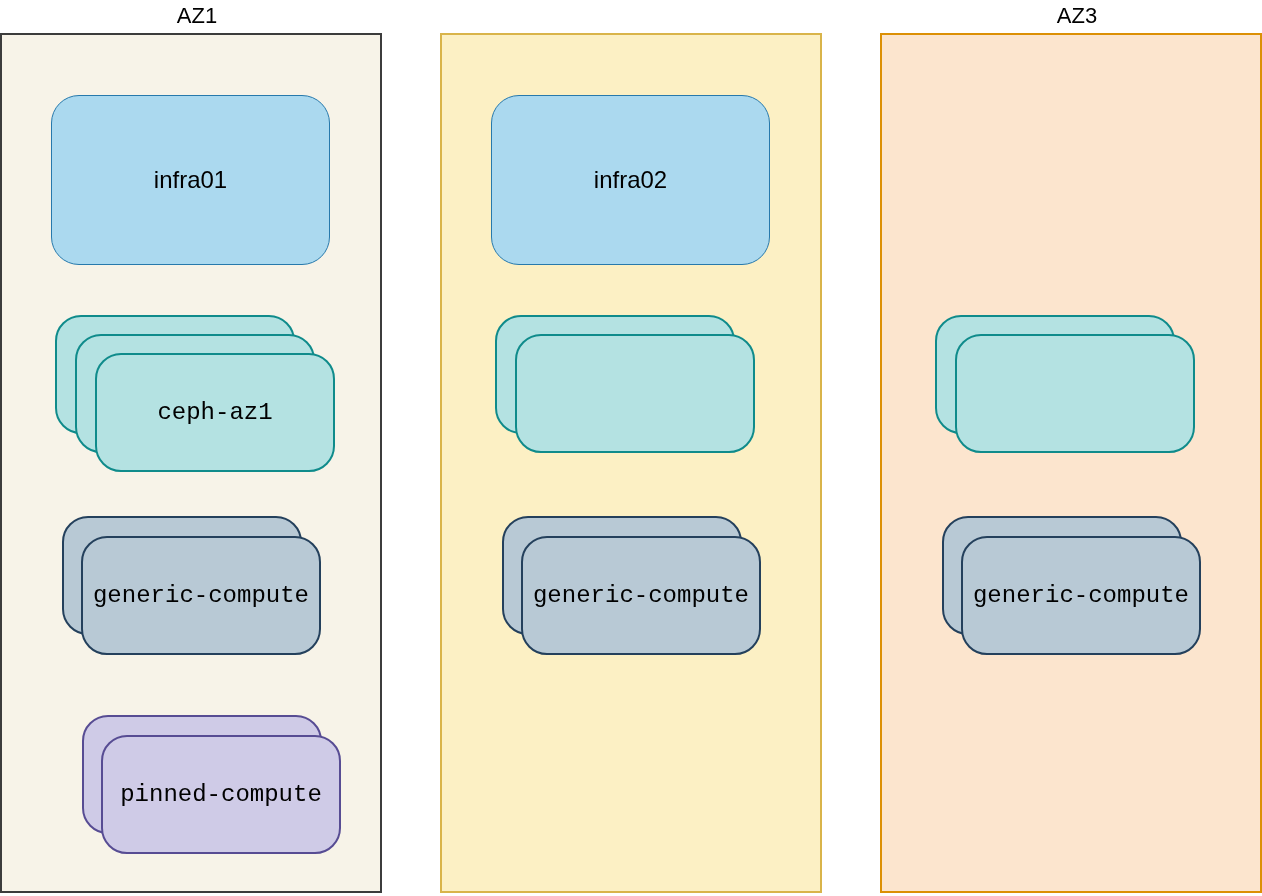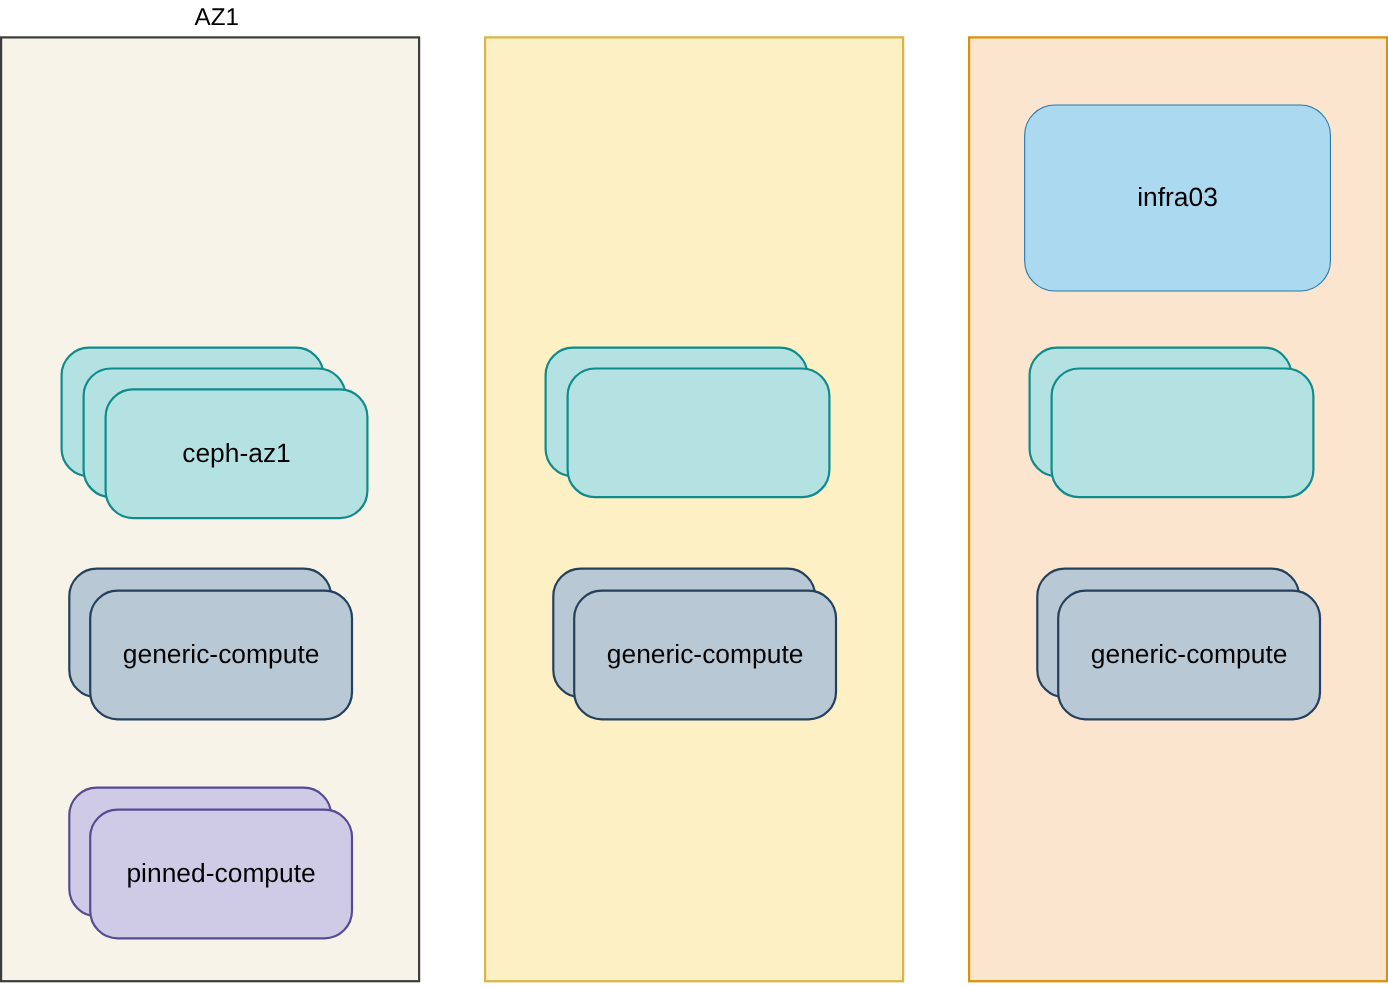--- a/index.html
+++ b/index.html
@@ -62,21 +62,21 @@
     align-items: center;
     justify-content: center;
   }
   .node-label {
     font-size: 24px;
     color: #000000;
     white-space: nowrap;
   }
 
   
-  .stack { position: absolute; }
+  .stack { position: absolute; font-family: Liberation Mono, monospace; }
   .stack .card {
     position: absolute;
     width: 240px;
     height: 119px;
     box-sizing: border-box;
     border-radius: 26px;
   }
   .stack .front {
     display: flex;
     align-items: center;
@@ -98,30 +98,34 @@
     background: var(--ceph-fill, #b4e2e2);
     border: 2px solid var(--ceph-border, #0f8b8b);
   }
   .generic .card {
     background: var(--generic-fill, #b8c9d5);
     border: 2px solid var(--generic-border, #24405c);
   }
   .pinned .card {
     background: var(--pinned-fill, #cfcbe7);
     border: 2px solid var(--pinned-border, #574c93);
+    margin-left: 20px;
   }
 </style>
 </head>
 <body>
 
 <div id="canvas">
 
   <section class="az-col col-0" style="--col-bg: #F7F3E8; --col-border: #3C3C3C;">
     <h2 class="az-title">AZ1</h2>
     <div class="az-box">
+      <div class="node-infra">
+        <span class="node-label">infra01</span>
+      </div>
       <div class="stack ceph stack-ceph">
         <div class="card p0"></div>
         <div class="card p1"></div>
         <div class="card p2 front">
           <span class="node-label">ceph-az1</span>
         </div>
       </div>
       <div class="stack generic stack-generic">
         <div class="card q0"></div>
         <div class="card q1 front">
@@ -132,38 +136,39 @@
         <div class="card q0"></div>
         <div class="card q1 front">
           <span class="node-label">pinned-compute</span>
         </div>
       </div>
     </div>
   </section>
 
   <section class="az-col col-1" style="--col-bg: #FCF0C4; --col-border: #D9B44A;">
     <div class="az-box">
+      <div class="node-infra">
+        <span class="node-label">infra02</span>
+      </div>
       <div class="stack ceph stack-ceph">
         <div class="card p0"></div>
         <div class="card p1"></div>
       </div>
       <div class="stack generic stack-generic">
         <div class="card q0"></div>
         <div class="card q1 front">
           <span class="node-label">generic-compute</span>
         </div>
       </div>
     </div>
   </section>
 
   <section class="az-col col-2" style="--col-bg: #FCE5CE; --col-border: #DC9005;">
+    <h2 class="az-title">AZ3</h2>
     <div class="az-box">
-      <div class="node-infra">
-        <span class="node-label">infra03</span>
-      </div>
       <div class="stack ceph stack-ceph">
         <div class="card p0"></div>
         <div class="card p1"></div>
       </div>
       <div class="stack generic stack-generic">
         <div class="card q0"></div>
         <div class="card q1 front">
           <span class="node-label">generic-compute</span>
         </div>
       </div>

